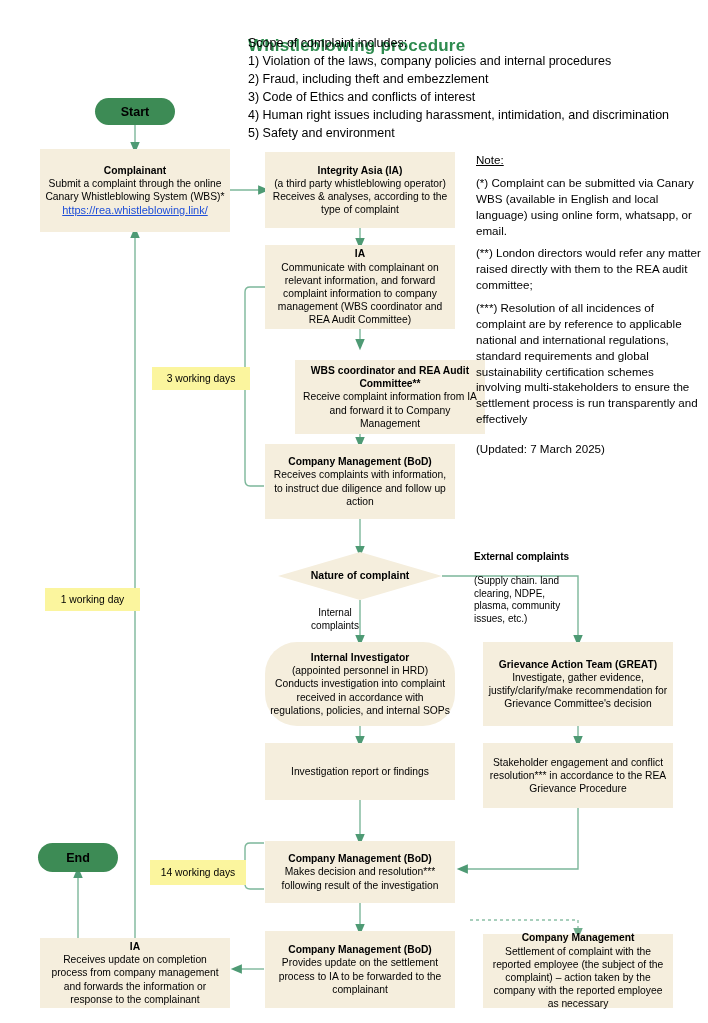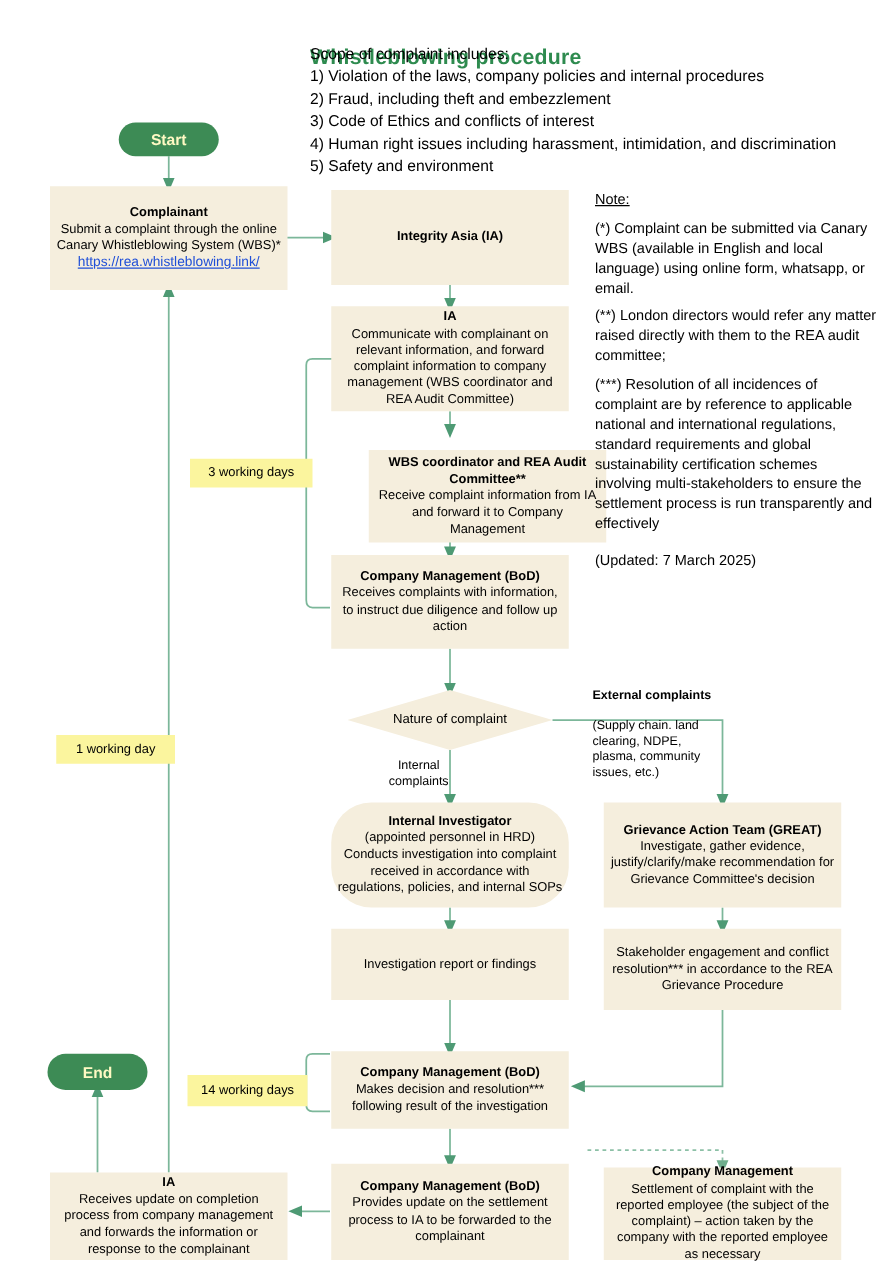--- a/index.html
+++ b/index.html
@@ -6,33 +6,33 @@
   body{width:708px;height:1023px;position:relative;overflow:hidden;
        font-family:"Liberation Sans","DejaVu Sans",sans-serif;color:#000;}
   .canvas{position:absolute;inset:0;}
   svg.wires{position:absolute;left:0;top:0;width:708px;height:1023px;overflow:visible;}
 
   .title{position:absolute;font-size:17px;font-weight:bold;color:#2e8b4f;letter-spacing:.2px;margin-top:20px;}
   .scope-lead{position:absolute;font-size:12.5px;}
   .scope-item{position:absolute;font-size:12.5px;white-space:nowrap;}
 
   .pill{position:absolute;background:#3d8b55;border-radius:16px;display:flex;
-        align-items:center;justify-content:center;color:#fef9c3;font-weight:bold;font-size:12.5px;}
+        align-items:center;justify-content:center;color:#000000;font-weight:bold;font-size:12.5px;}
 
   .box{position:absolute;background:#f5eedd;box-sizing:border-box;
        display:flex;flex-direction:column;align-items:center;justify-content:center;
        text-align:center;font-size:10.3px;line-height:1.28;padding:3px 5px;}
   .box .hd{font-weight:bold;}
   .box .bd{}
   .box a.link{color:#1f4fd8;text-decoration:underline;font-size:11px;}
 
   .diamond{position:absolute;background:#f5eedd;
            clip-path:polygon(50% 0,100% 50%,50% 100%,0 50%);
            display:flex;flex-direction:column;align-items:center;justify-content:center;
-           text-align:center;font-size:10.5px;font-weight:normal;line-height:1.25;}
+           text-align:center;font-size:10.5px;font-weight:bold;line-height:1.25;}
 
   .ylabel{position:absolute;background:#fbf59e;display:flex;align-items:center;
           justify-content:center;font-size:10.3px;white-space:nowrap;}
 
   .edgelabel{position:absolute;font-size:10px;line-height:1.25;text-align:center;}
   .edgelabel.bold{font-weight:bold;}
   .edgelabel.left{text-align:left;}
 
   .note{position:absolute;font-size:11.6px;line-height:1.37;}
   .note .nh{text-decoration:underline;}
@@ -113,20 +113,21 @@
     <a class="link" href="#">https://rea.whistleblowing.link/</a>
   </div>
 
   <div class="box" style="left:40px;top:938px;width:190px;height:70px;">
     <div class="hd">IA</div>
     <div class="bd">Receives update on completion process from company management and forwards the information or response to the complainant</div>
   </div>
 
   <div class="box" style="left:265px;top:152px;width:190px;height:76px;">
     <div class="hd">Integrity Asia (IA)</div>
+    <div class="bd">(a third party whistleblowing operator) Receives &amp; analyses, according to the type of complaint</div>
   </div>
 
   <div class="box" style="left:265px;top:245px;width:190px;height:84px;">
     <div class="hd">IA</div>
     <div class="bd">Communicate with complainant on relevant information, and forward complaint information to company management (WBS coordinator and REA Audit Committee)</div>
   </div>
 
   <div class="box" style="left:265px;top:360px;width:190px;height:74px;margin-left:30px;">
     <div class="hd">WBS coordinator and REA Audit Committee**</div>
     <div class="bd">Receive complaint information from IA and forward it to Company Management</div>

